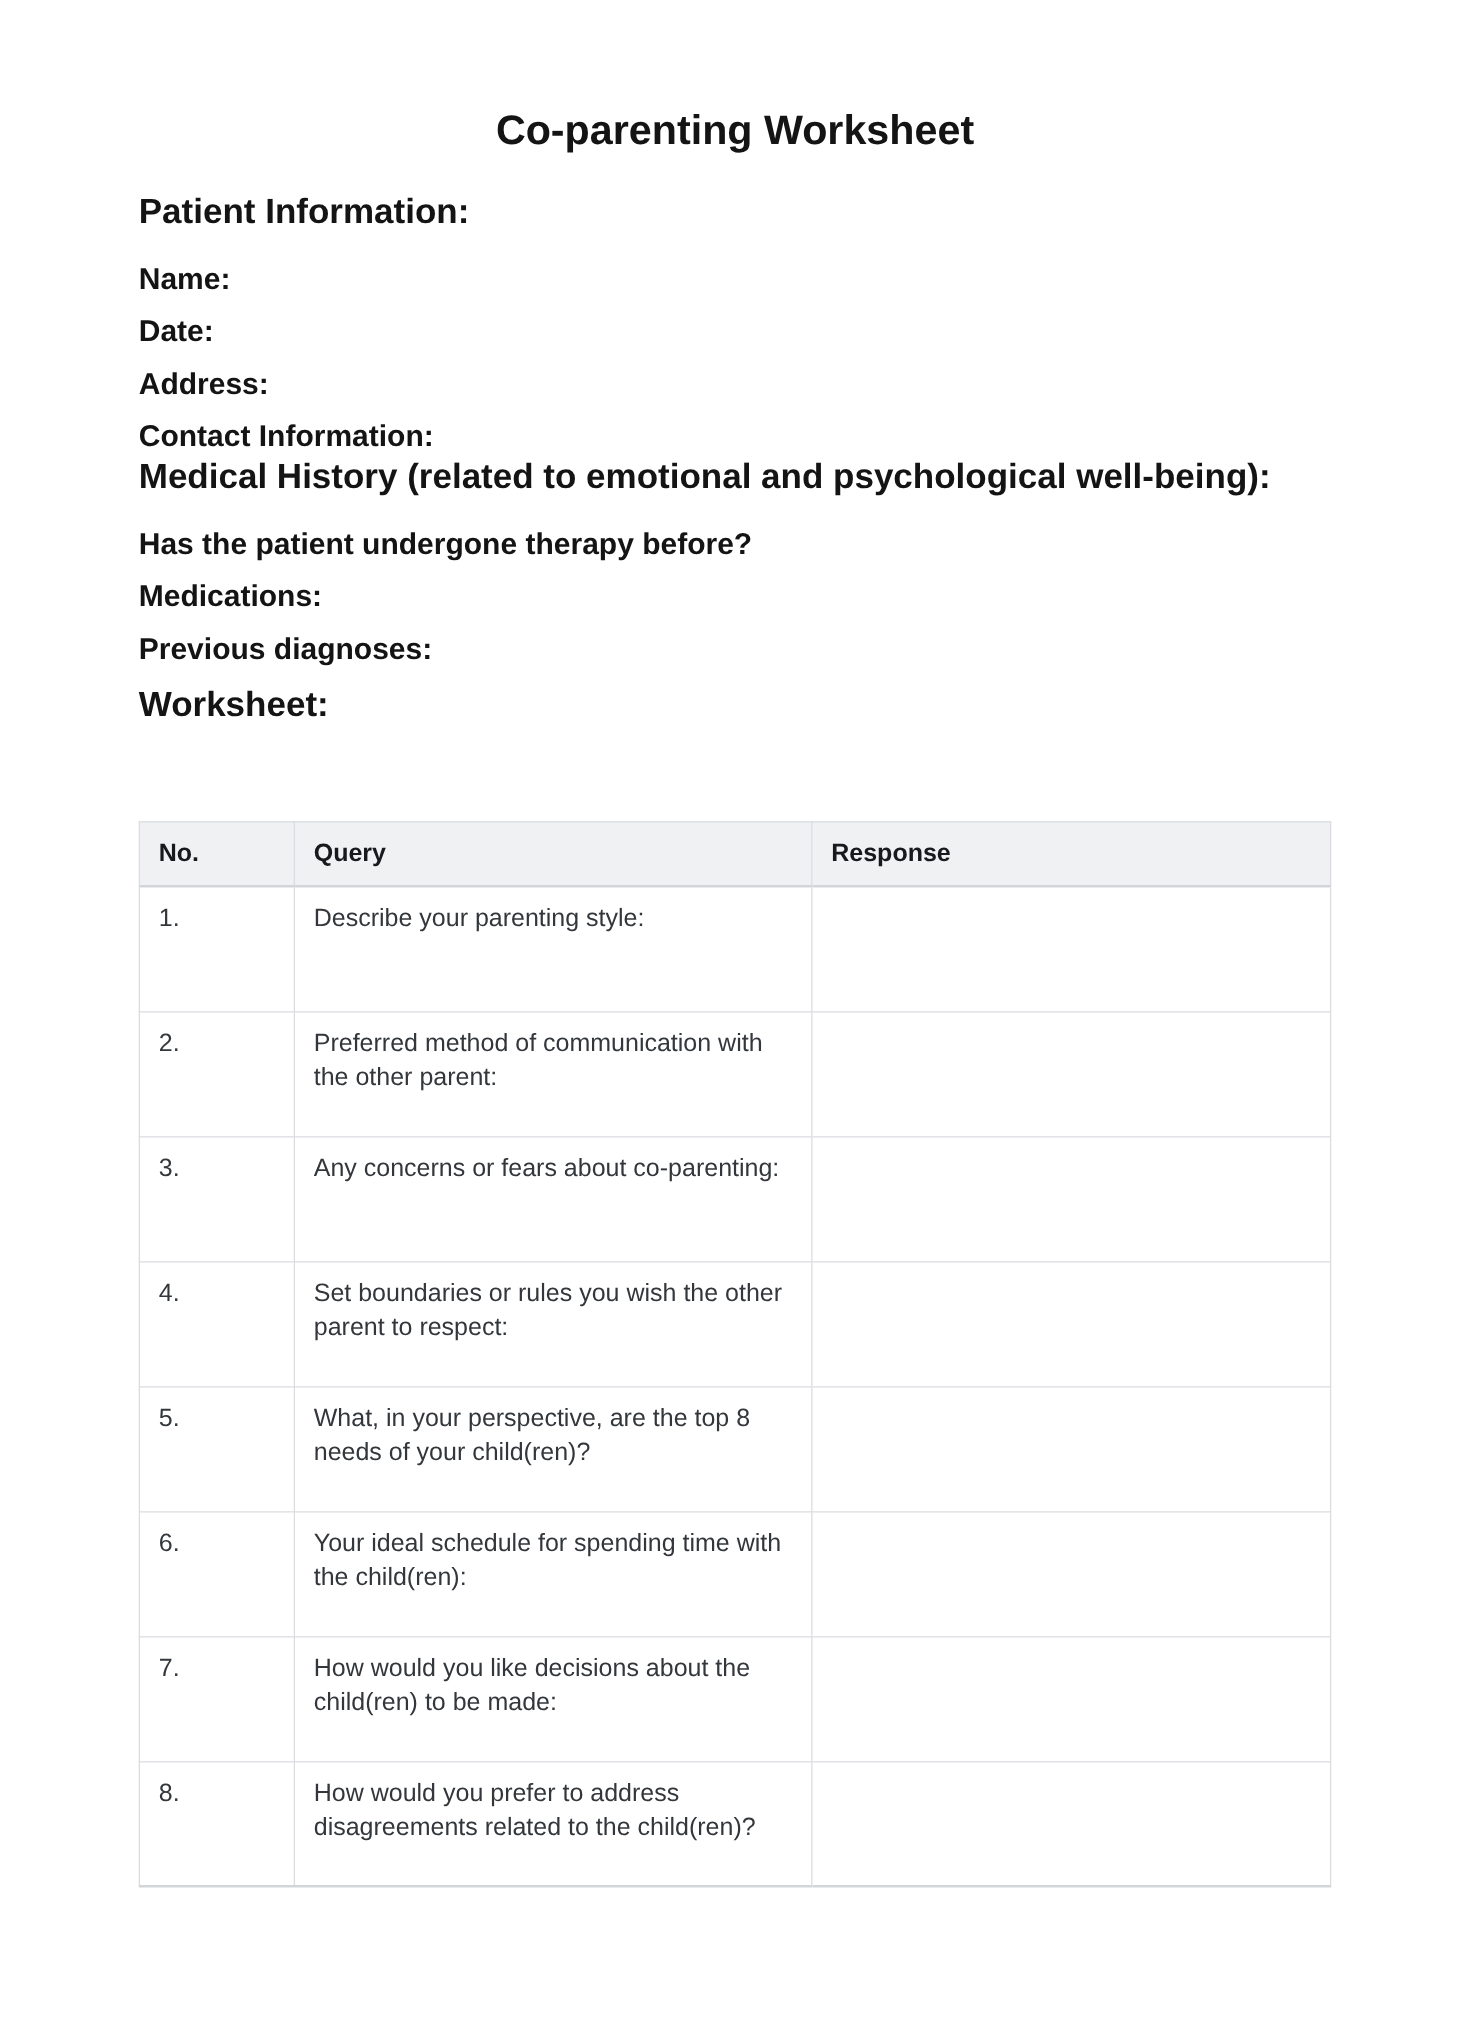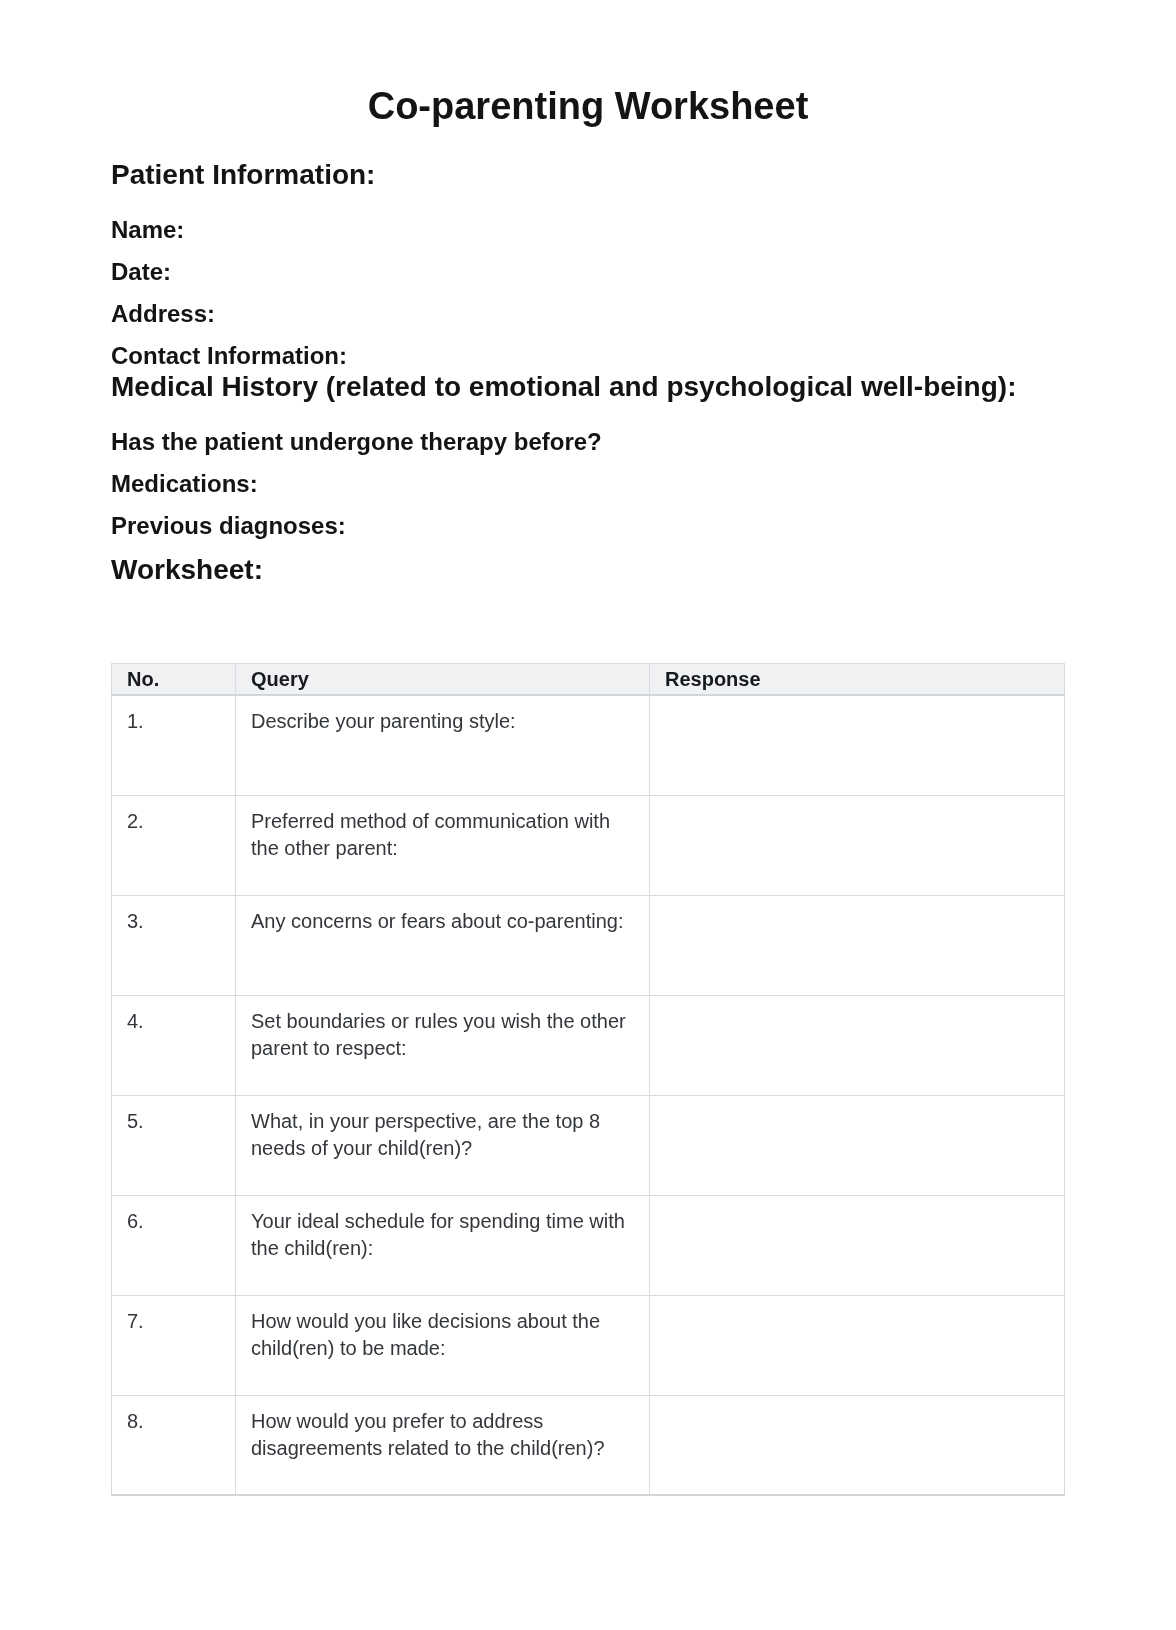--- a/index.html
+++ b/index.html
@@ -9,21 +9,21 @@
     height: 1630px;
     background: #ffffff;
     font-family: "Liberation Sans", sans-serif;
     color: #111111;
     padding: 0 111px;
     overflow: hidden;
   }
   .title {
     margin: 0;
     padding-top: 84px;
-    font-size: 38px;
+    font-size: 33px;
     line-height: 1.2;
     font-weight: 700;
     text-align: center;
     color: #141414;
   }
   .section-heading {
     font-size: 28px;
     line-height: 30px;
     font-weight: 700;
     margin: 0;
@@ -44,21 +44,21 @@
     border-collapse: collapse;
     width: 100%;
     margin-top: 78px;
     table-layout: fixed;
   }
   .q-table col.c-no { width: 124px; }
   .q-table col.c-query { width: 414px; }
   .q-table th, .q-table td { border: 1px solid #dadce0; }
   .q-table th {
     background: #eff1f3;
-    height: 32px;
+    height: 52px;
     padding: 2px 15px 0 15px;
     text-align: left;
     vertical-align: middle;
     font-size: 20px;
     font-weight: 700;
     color: #17191c;
     border-bottom: 2px solid #d3d6d9;
   }
   .q-table td {
     height: 100px;

